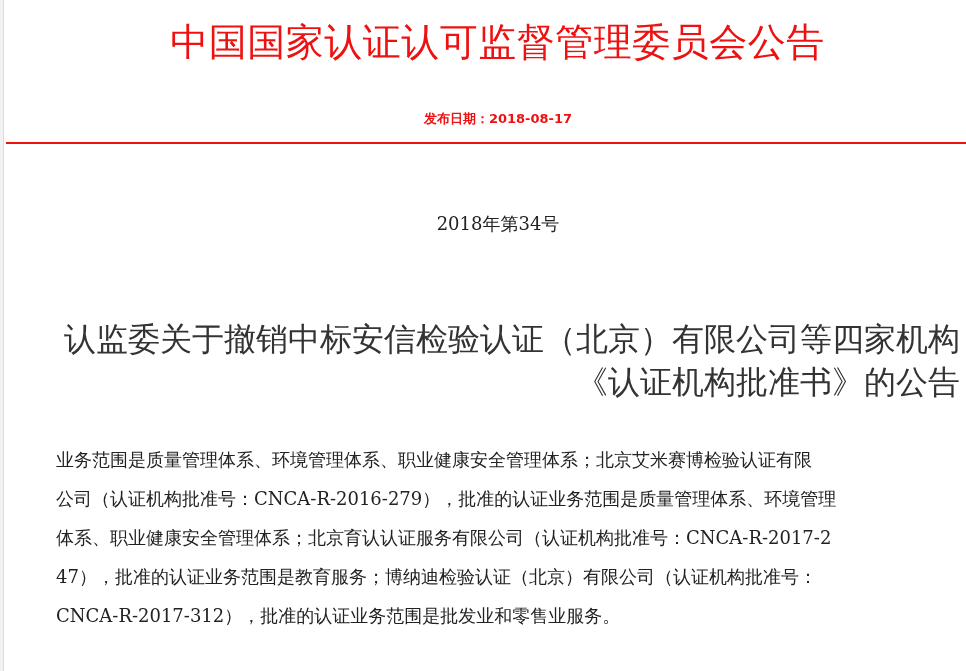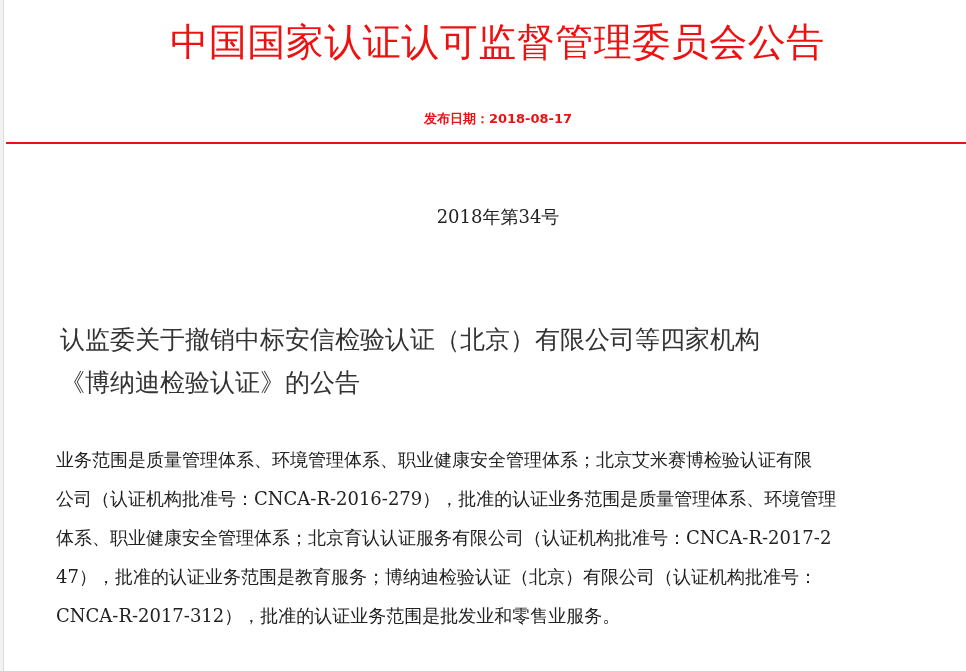--- a/index.html
+++ b/index.html
@@ -23,28 +23,28 @@
     position: absolute; left: 0; top: 109px; width: 966px;
     text-align: center; color: #ee1111;
     font-family: "DejaVu Sans", "Liberation Sans", sans-serif;
     font-size: 13px; line-height: 20px; padding-left: 30px; box-sizing: border-box; font-weight: bold;
   }
   .red-rule {
     position: absolute; left: 6px; top: 142px; width: 960px; height: 2px;
     background: #ee1111;
   }
   .doc-number {
-    position: absolute; left: 0; top: 203px; width: 966px;
+    position: absolute; left: 0; top: 210px; width: 966px;
     text-align: center; color: #222;
     font-size: 18px; line-height: 28px; padding-left: 30px; box-sizing: border-box;
   }
   .doc-title {
     position: absolute; left: 60px; top: 318px; width: 900px;
-    text-align: left; color: #333;
-    font-size: 25px; line-height: 43px;
+    text-align: right; color: #333;
+    font-size: 32px; line-height: 43px;
   }
   .doc-body {
     position: absolute; left: 56px; top: 440px; width: 900px;
     color: #222; font-size: 18px; line-height: 39px;
     text-align: justify; text-indent: 2em;
   }
   .doc-body span { display: block; white-space: nowrap; text-indent: 0; }
   .doc-body span.first { padding-left: 44px; }
 </style>
 </head>
@@ -55,21 +55,21 @@
 <div class="masthead">中国国家认证认可监督管理委员会公告</div>
 
 <div class="pubdate">发布日期：2018-08-17</div>
 
 <div class="red-rule"></div>
 
 <div class="doc-number">2018年第34号</div>
 
 <div class="doc-title">
   <div>认监委关于撤销中标安信检验认证（北京）有限公司等四家机构</div>
-  <div>《博纳迪检验认证》的公告</div>
+  <div>《认证机构批准书》的公告</div>
 </div>
 
 <div class="doc-body">
   <span>业务范围是质量管理体系、环境管理体系、职业健康安全管理体系；北京艾米赛博检验认证有限</span>
   <span>公司（认证机构批准号：CNCA-R-2016-279），批准的认证业务范围是质量管理体系、环境管理</span>
   <span>体系、职业健康安全管理体系；北京育认认证服务有限公司（认证机构批准号：CNCA-R-2017-2</span>
   <span>47），批准的认证业务范围是教育服务；博纳迪检验认证（北京）有限公司（认证机构批准号：</span>
   <span>CNCA-R-2017-312），批准的认证业务范围是批发业和零售业服务。</span>
 </div>
 

